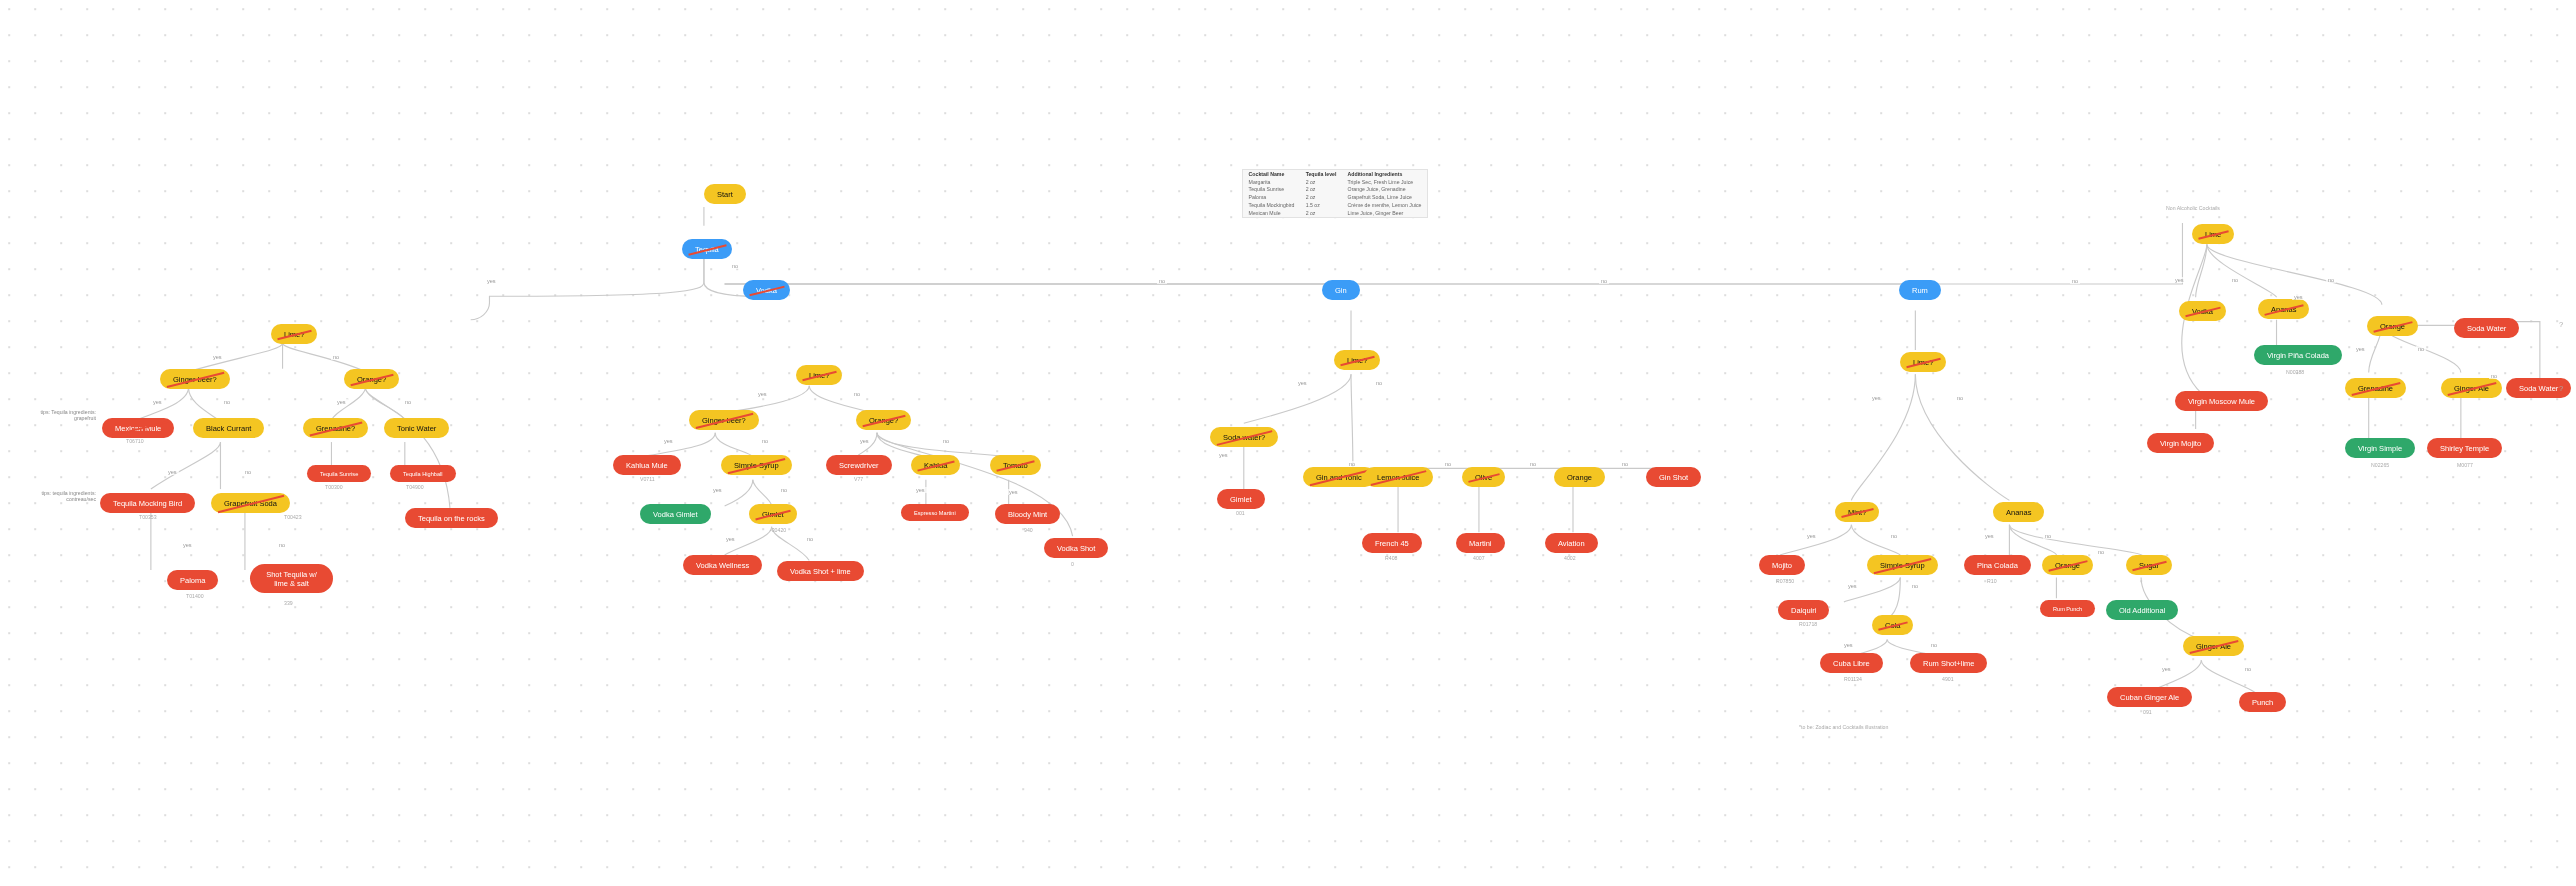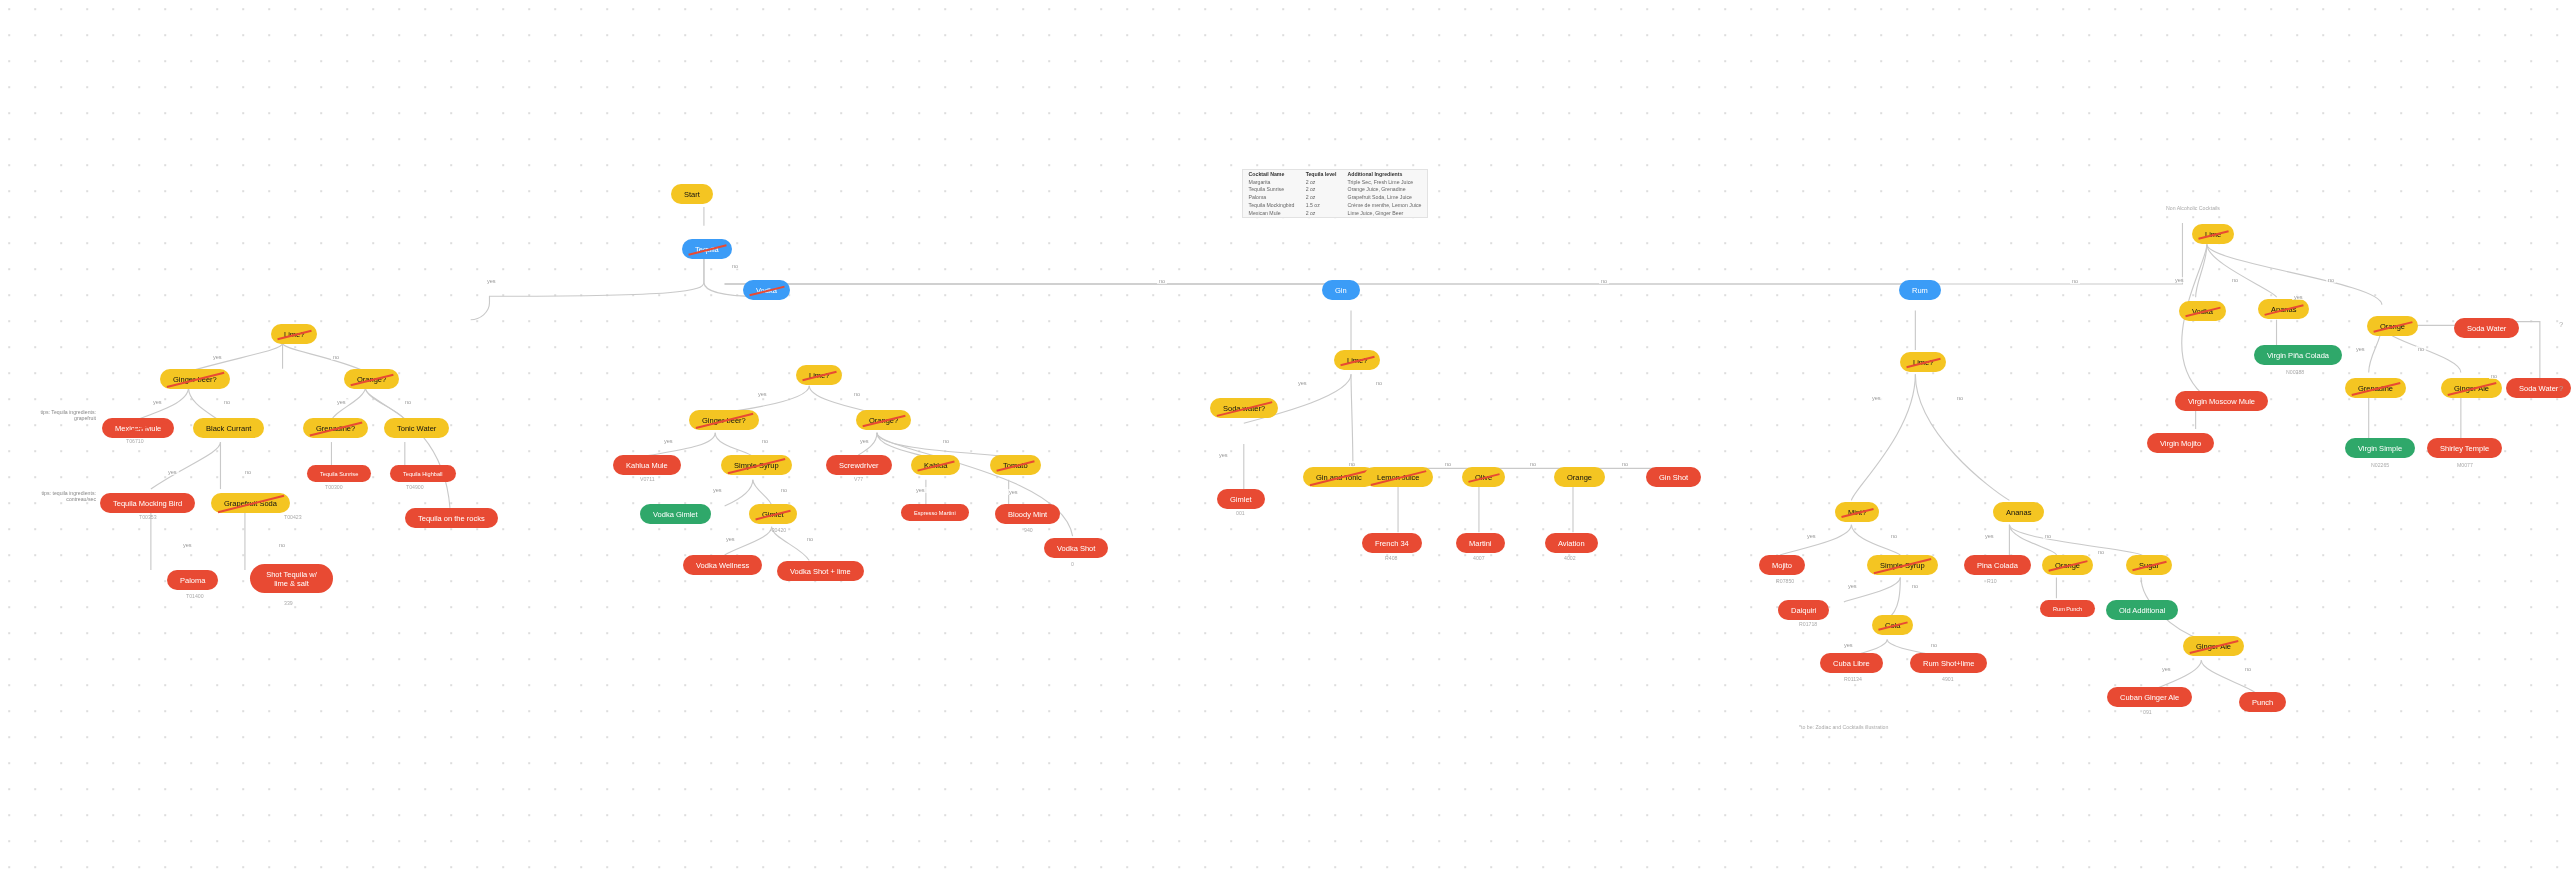--- a/index.html
+++ b/index.html
@@ -196,21 +196,21 @@
           </tr>
     <tr>
             <td>Mexican Mule</td>
             <td>2 oz</td>
             <td>Lime Juice, Ginger Beer</td>
           </tr>
   </tbody>
       </table>
 </div>
 
-<div class="node start" style="left:671px; top:184px">Start</div>
+<div class="node start" style="left:704px; top:184px">Start</div>
 
 <div class="node blue strike" style="left:682px; top:239px">Tequila</div>
 <div class="node blue strike" style="left:743px; top:280px">Vodka</div>
 <div class="node blue" style="left:1322px; top:280px">Gin</div>
 <div class="node blue" style="left:1899px; top:280px">Rum</div>
 
 <div class="small-label" style="left:2166px; top:205px">Non Alcoholic Cocktails</div>
 <div class="node decision strike" style="left:2192px; top:224px">Lime</div>
 
 <div class="edge-label" style="left:485px; top:278px">yes</div>
@@ -304,38 +304,38 @@
 
 <div class="node red" style="left:683px; top:555px">Vodka Wellness</div>
 <div class="node red" style="left:777px; top:561px">Vodka Shot + lime</div>
 <div class="node red" style="left:1044px; top:538px">Vodka Shot</div>
 <div class="small-label" style="left:1071px; top:561px">0</div>
 
 <div class="node decision strike" style="left:1334px; top:350px">Lime?</div>
 <div class="edge-label" style="left:1296px; top:380px">yes</div>
 <div class="edge-label" style="left:1374px; top:380px">no</div>
 
-<div class="node decision strike" style="left:1210px; top:398px">Soda water?</div>
+<div class="node decision strike" style="left:1210px; top:427px">Soda water?</div>
 <div class="edge-label" style="left:1217px; top:452px">yes</div>
 
 <div class="node decision strike" style="left:1303px; top:467px">Gin and Tonic</div>
 <div class="node decision strike" style="left:1364px; top:467px">Lemon Juice</div>
 <div class="node decision strike" style="left:1462px; top:467px">Olive</div>
 <div class="node decision" style="left:1554px; top:467px">Orange</div>
 <div class="node red" style="left:1646px; top:467px">Gin Shot</div>
 
 <div class="edge-label" style="left:1347px; top:461px">no</div>
 <div class="edge-label" style="left:1443px; top:461px">no</div>
 <div class="edge-label" style="left:1528px; top:461px">no</div>
 <div class="edge-label" style="left:1620px; top:461px">no</div>
 
 <div class="node red" style="left:1217px; top:489px">Gimlet</div>
 <div class="small-label" style="left:1236px; top:510px">001</div>
 
-<div class="node red" style="left:1362px; top:533px">French 34</div>
+<div class="node red" style="left:1362px; top:533px">French 45</div>
 <div class="node red" style="left:1456px; top:533px">Martini</div>
 <div class="node red" style="left:1545px; top:533px">Aviation</div>
 <div class="small-label" style="left:1385px; top:555px">R408</div>
 <div class="small-label" style="left:1473px; top:555px">4007</div>
 <div class="small-label" style="left:1564px; top:555px">4002</div>
 
 <div class="node decision strike" style="left:1900px; top:352px">Lime?</div>
 <div class="edge-label" style="left:1870px; top:395px">yes</div>
 <div class="edge-label" style="left:1955px; top:395px">no</div>
 

